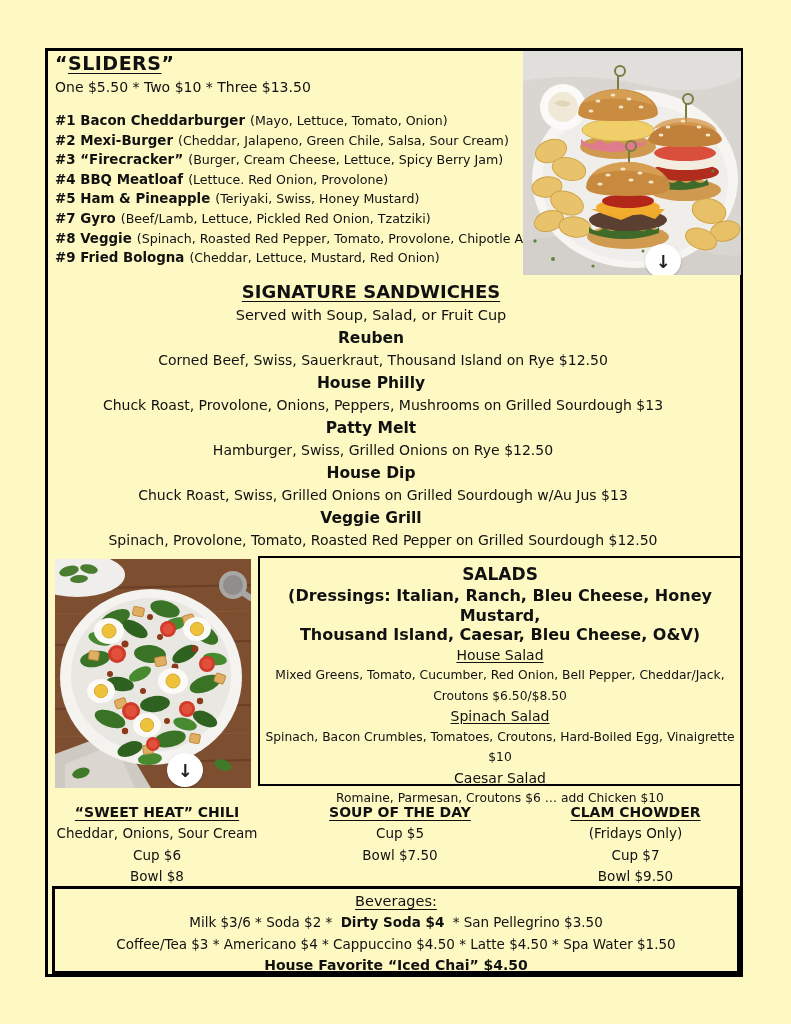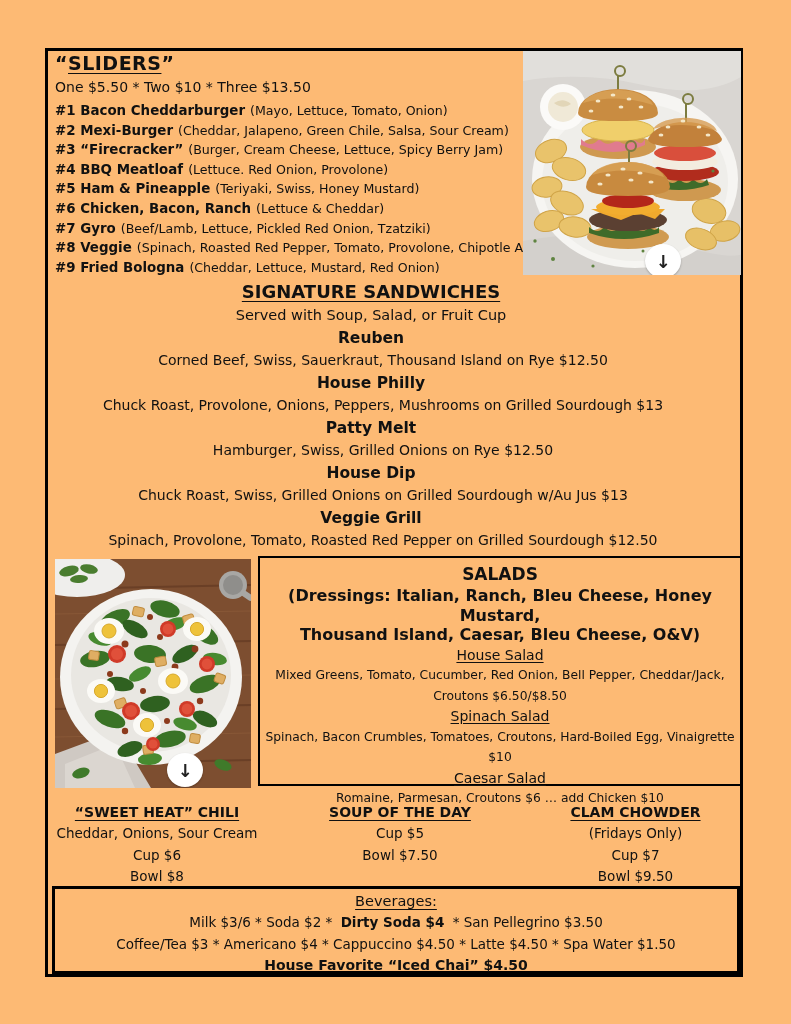--- a/index.html
+++ b/index.html
@@ -1,24 +1,24 @@
 <!DOCTYPE html>
 <html><head>
 <meta charset="utf-8">
 <style>
   * { margin:0; padding:0; box-sizing:border-box; }
   html,body { width:791px; height:1024px; background:#ffffff; font-family:"DejaVu Sans", sans-serif; color:#111; }
-  .page { position:relative; width:791px; height:1024px; background:#fdba74; overflow:hidden; }
+  .page { position:relative; width:791px; height:1024px; background:#fef9c3; overflow:hidden; }
   .outer-border { position:absolute; left:45px; top:48px; width:698px; height:929px; border:3px solid #000; }
 
   
   .sliders { position:absolute; left:55px; top:51px; width:475px; }
   .sliders h1 { font-size:19px; font-weight:bold; line-height:24px; letter-spacing:.5px; }
   .sliders h1 .uword { text-decoration:underline; text-underline-offset:3px; }
-  .sliders .pricing { font-size:14px; line-height:25px; margin-bottom:1px; }
+  .sliders .pricing { font-size:14px; line-height:25px; margin-bottom:11px; }
   .slider-item { font-size:13px; line-height:19.6px; white-space:nowrap; }
   .slider-item .label { font-weight:bold; font-size:13.4px; }
   .slider-item .details { font-size:12.6px; margin-left:5px;margin-top:32px; }
 
   
   .photo { position:absolute; overflow:hidden; }
   .photo svg { display:block; }
   .sliders-photo { left:523px; top:51px; width:218px; height:224px; }
   .salad-photo  { left:55px;  top:559px; width:196px; height:229px; }
   .dl-btn { position:absolute; width:36px; height:34px; border-radius:50%; background:#fff;
@@ -67,21 +67,20 @@
   <div class="outer-border"></div>
 
   <section class="sliders">
     <h1><span>“</span><span class="uword">SLIDERS</span><span>”</span></h1>
     <div class="pricing">One $5.50 * Two $10 * Three $13.50</div>
     <div class="slider-item"><span class="label">#1 Bacon Cheddarburger</span><span class="details">(Mayo, Lettuce, Tomato, Onion)</span></div>
     <div class="slider-item"><span class="label">#2 Mexi-Burger</span><span class="details">(Cheddar, Jalapeno, Green Chile, Salsa, Sour Cream)</span></div>
     <div class="slider-item"><span class="label">#3 “Firecracker”</span><span class="details">(Burger, Cream Cheese, Lettuce, Spicy Berry Jam)</span></div>
     <div class="slider-item"><span class="label">#4 BBQ Meatloaf</span><span class="details">(Lettuce. Red Onion, Provolone)</span></div>
     <div class="slider-item"><span class="label">#5 Ham &amp; Pineapple</span><span class="details">(Teriyaki, Swiss, Honey Mustard)</span></div>
-    <div class="slider-item"><span class="label">#6 Chicken, Bacon, Ranch</span><span class="details">(Lettuce &amp; Cheddar)</span></div>
     <div class="slider-item"><span class="label">#7 Gyro</span><span class="details">(Beef/Lamb, Lettuce, Pickled Red Onion, Tzatziki)</span></div>
     <div class="slider-item"><span class="label">#8 Veggie</span><span class="details">(Spinach, Roasted Red Pepper, Tomato, Provolone, Chipotle Aioli)</span></div>
     <div class="slider-item"><span class="label">#9 Fried Bologna</span><span class="details">(Cheddar, Lettuce, Mustard, Red Onion)</span></div>
   </section>
 
   <div class="photo sliders-photo">
     <svg width="218" height="224" viewBox="0 0 218 224">
       <rect width="218" height="224" fill="#d9d6d2"></rect>
       <path d="M0 30 Q60 20 120 34 T218 26 V0 H0 Z" fill="#e4e2de" opacity=".7"></path>
       <path d="M0 190 Q80 175 160 196 T218 188 V224 H0 Z" fill="#cfccc8" opacity=".6"></path>

